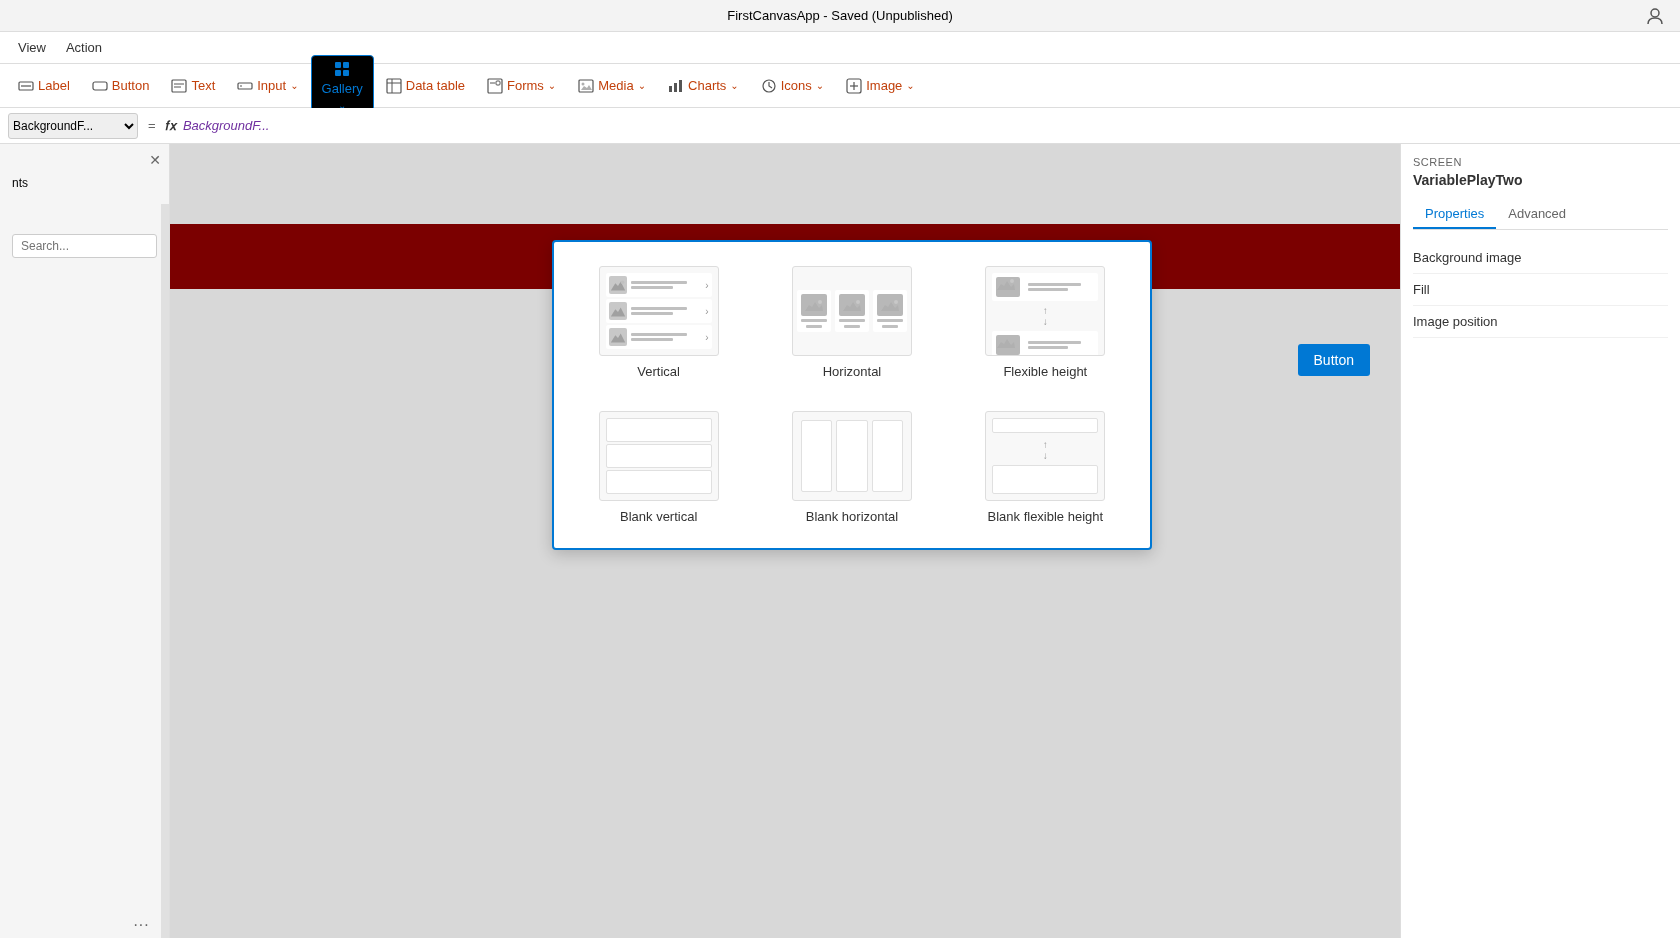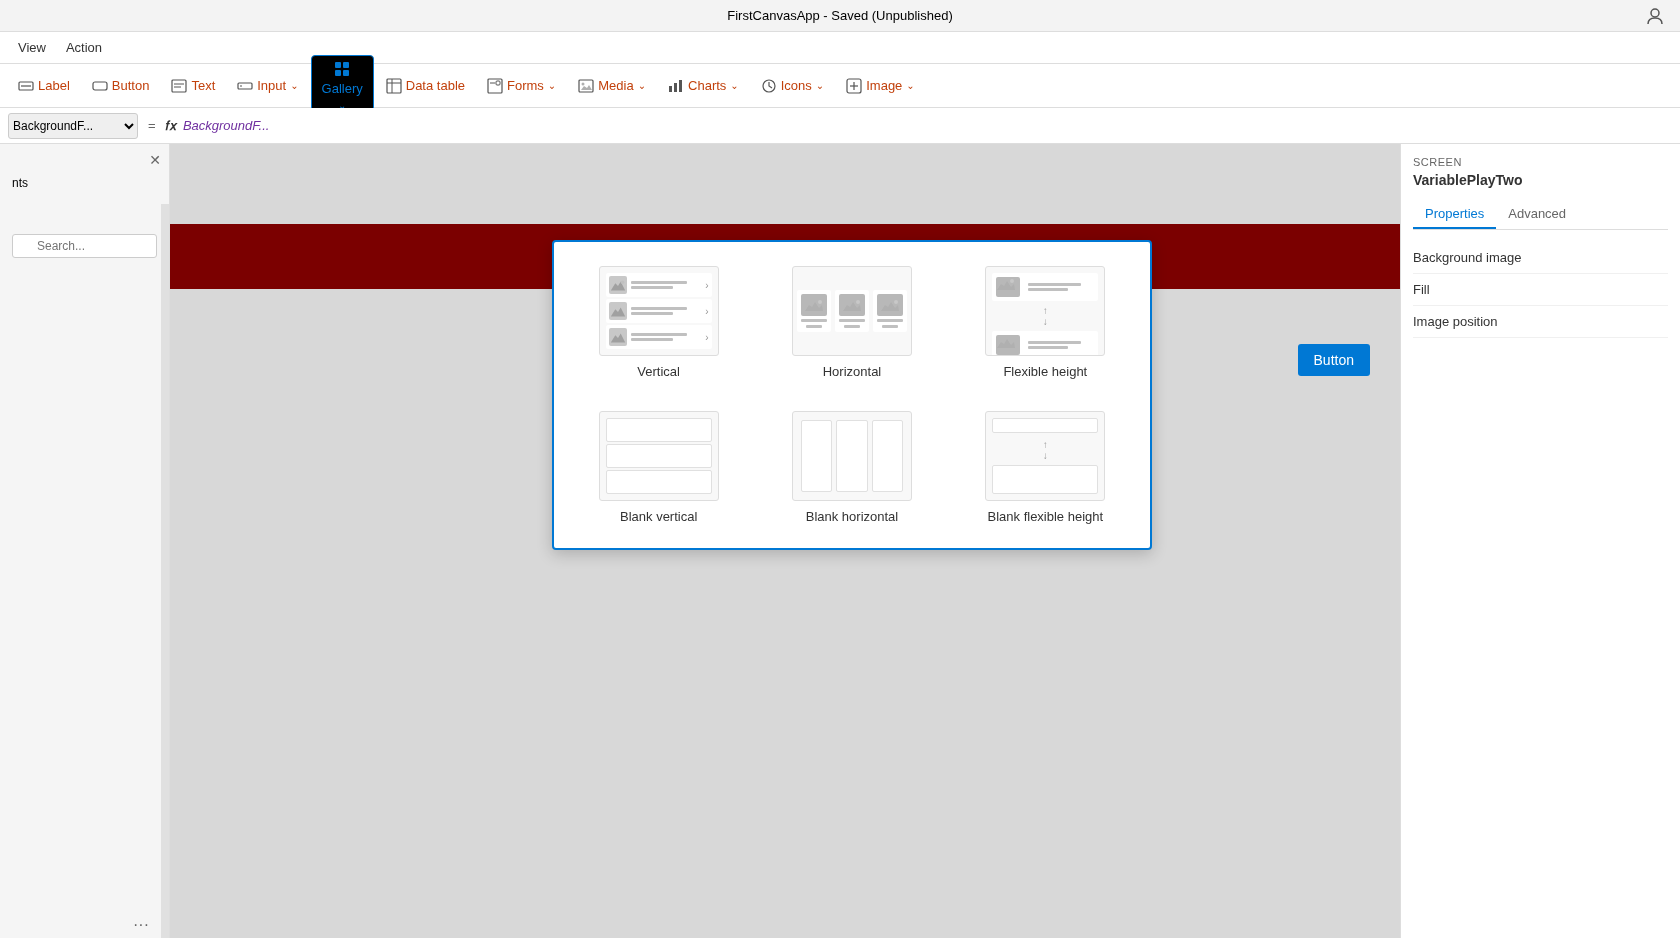--- a/index.html
+++ b/index.html
@@ -100,21 +100,21 @@
       font-size: 14px;
       color: #666;
     }
     .left-panel-title {
       padding: 32px 12px 8px;
       font-size: 13px;
       color: #333;
     }
     .left-panel-search {
       margin: 12px 12px;
-      padding: 4px 24px;
+      padding: 4px 8px;
       width: calc(100% - 24px);
       border: 1px solid #ccc;
       border-radius: 3px;
       font-size: 12px;
     }
     .left-panel-scrollbar {
       position: absolute;
       right: 0;
       top: 60px;
       bottom: 0;

